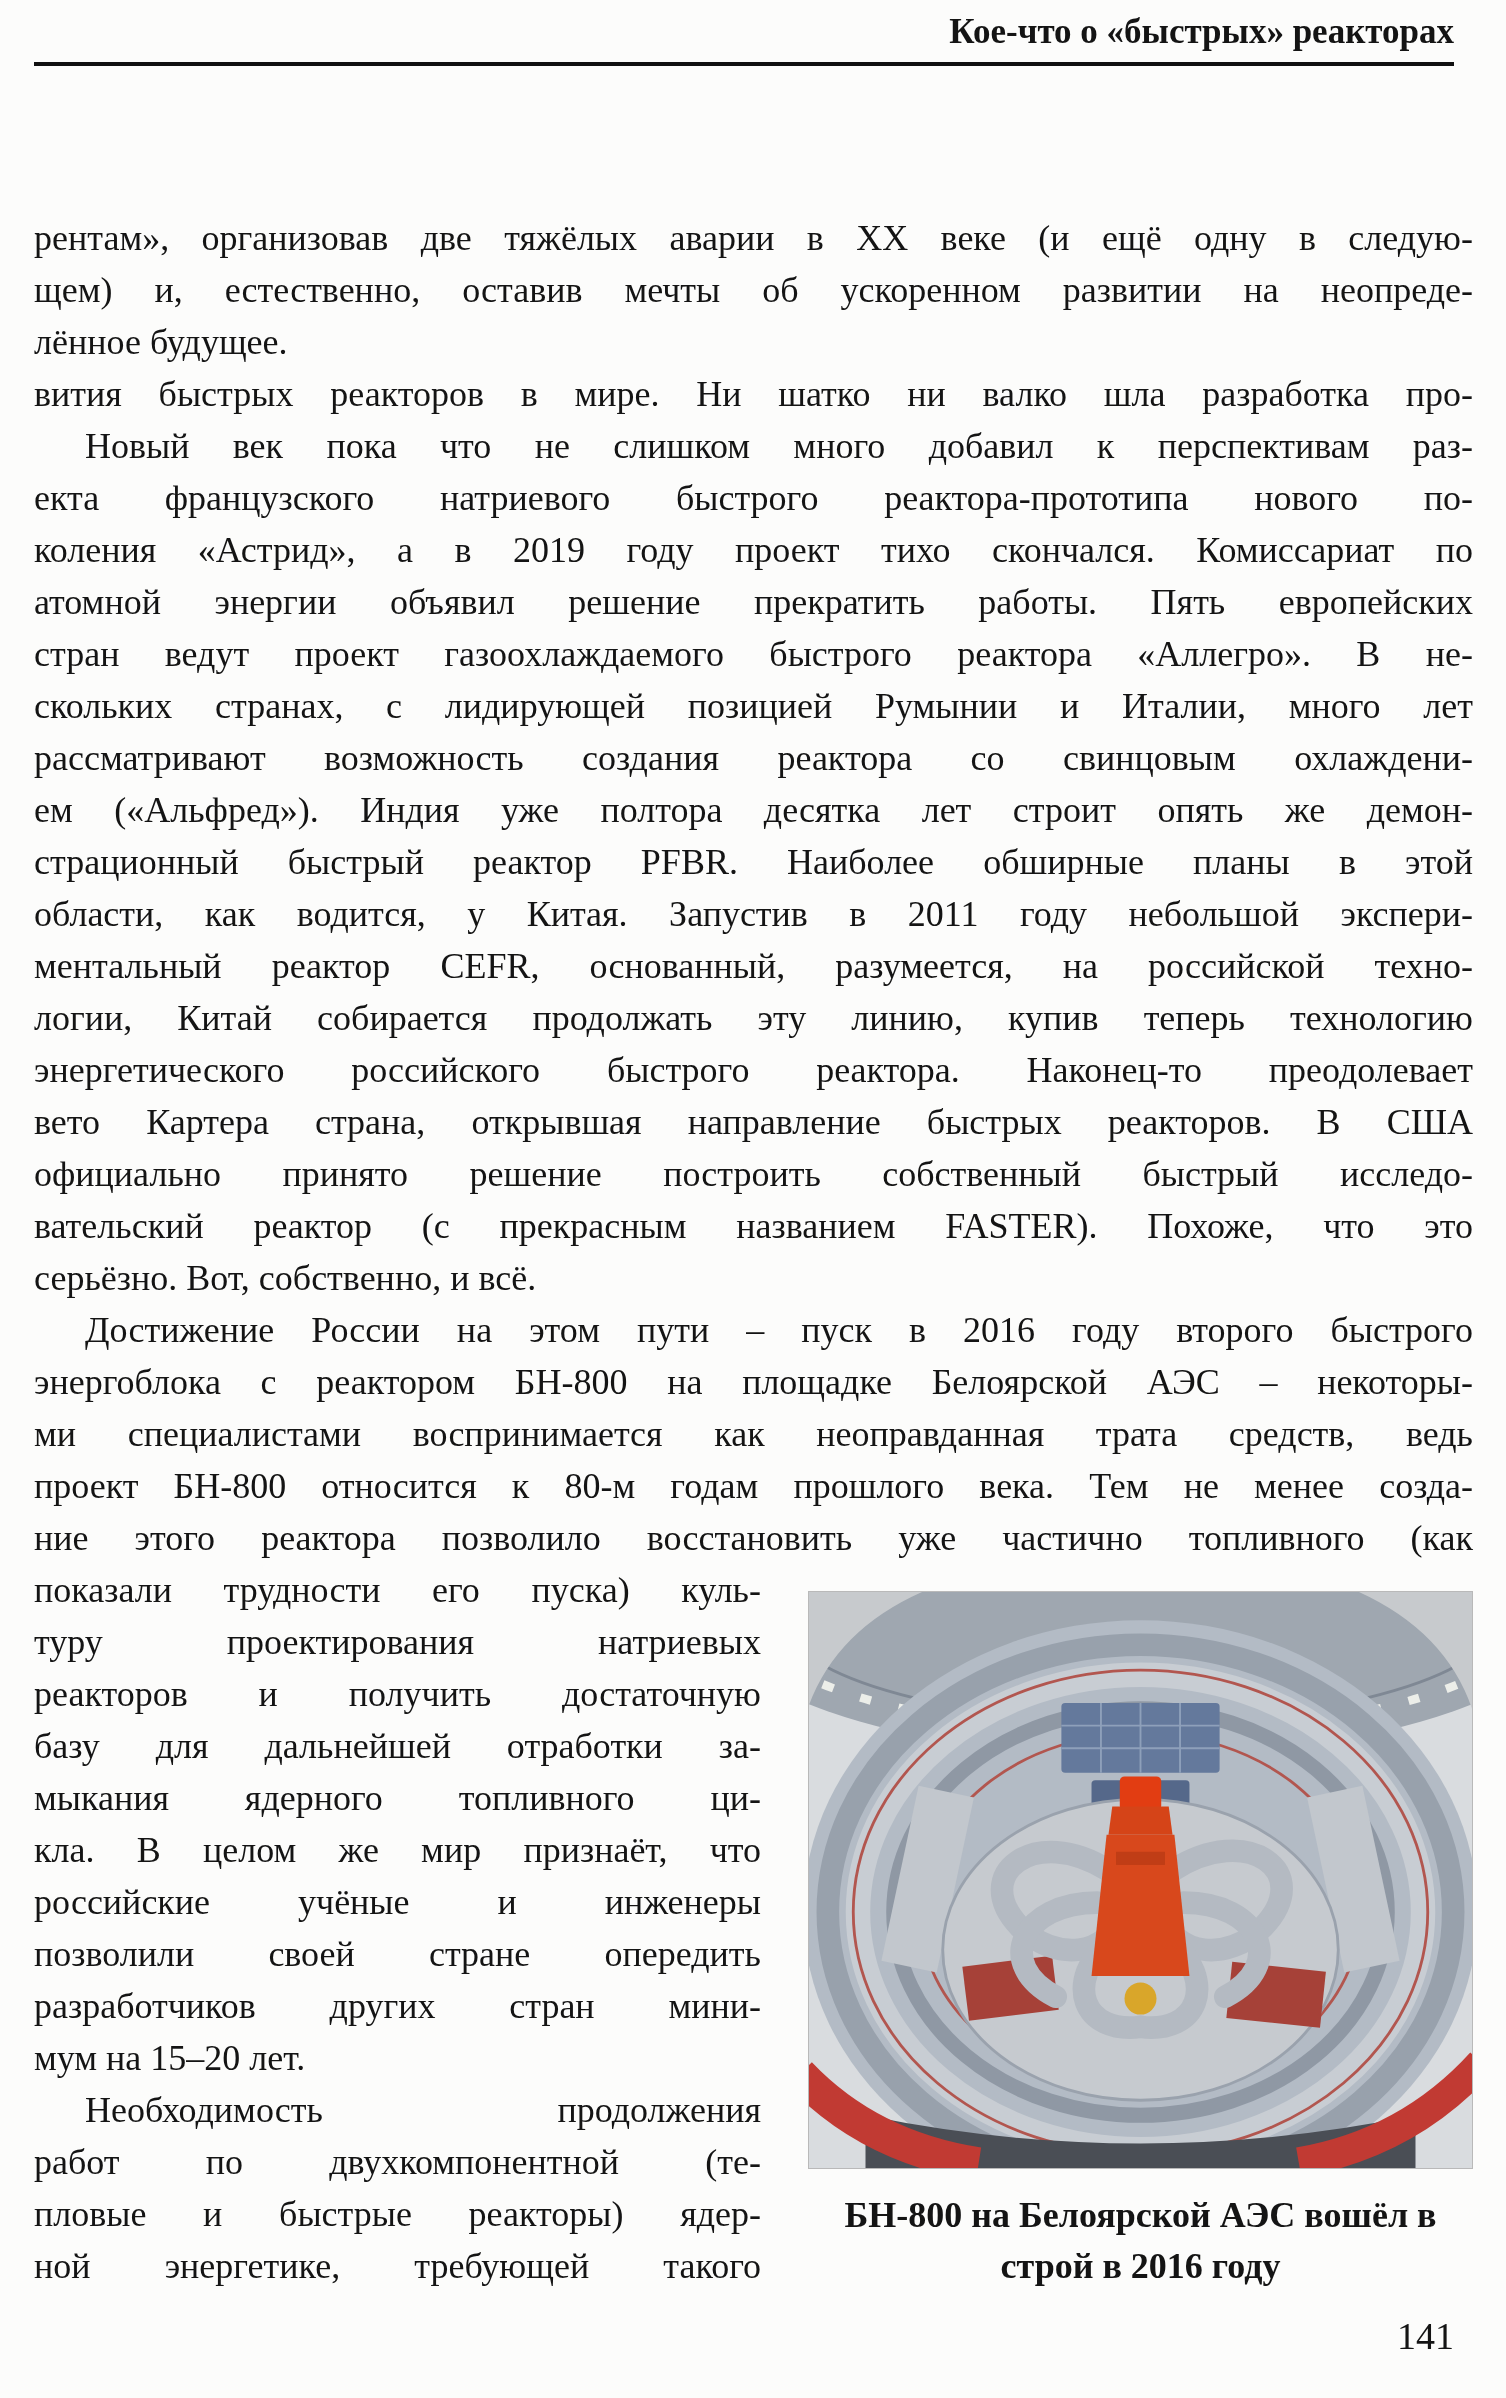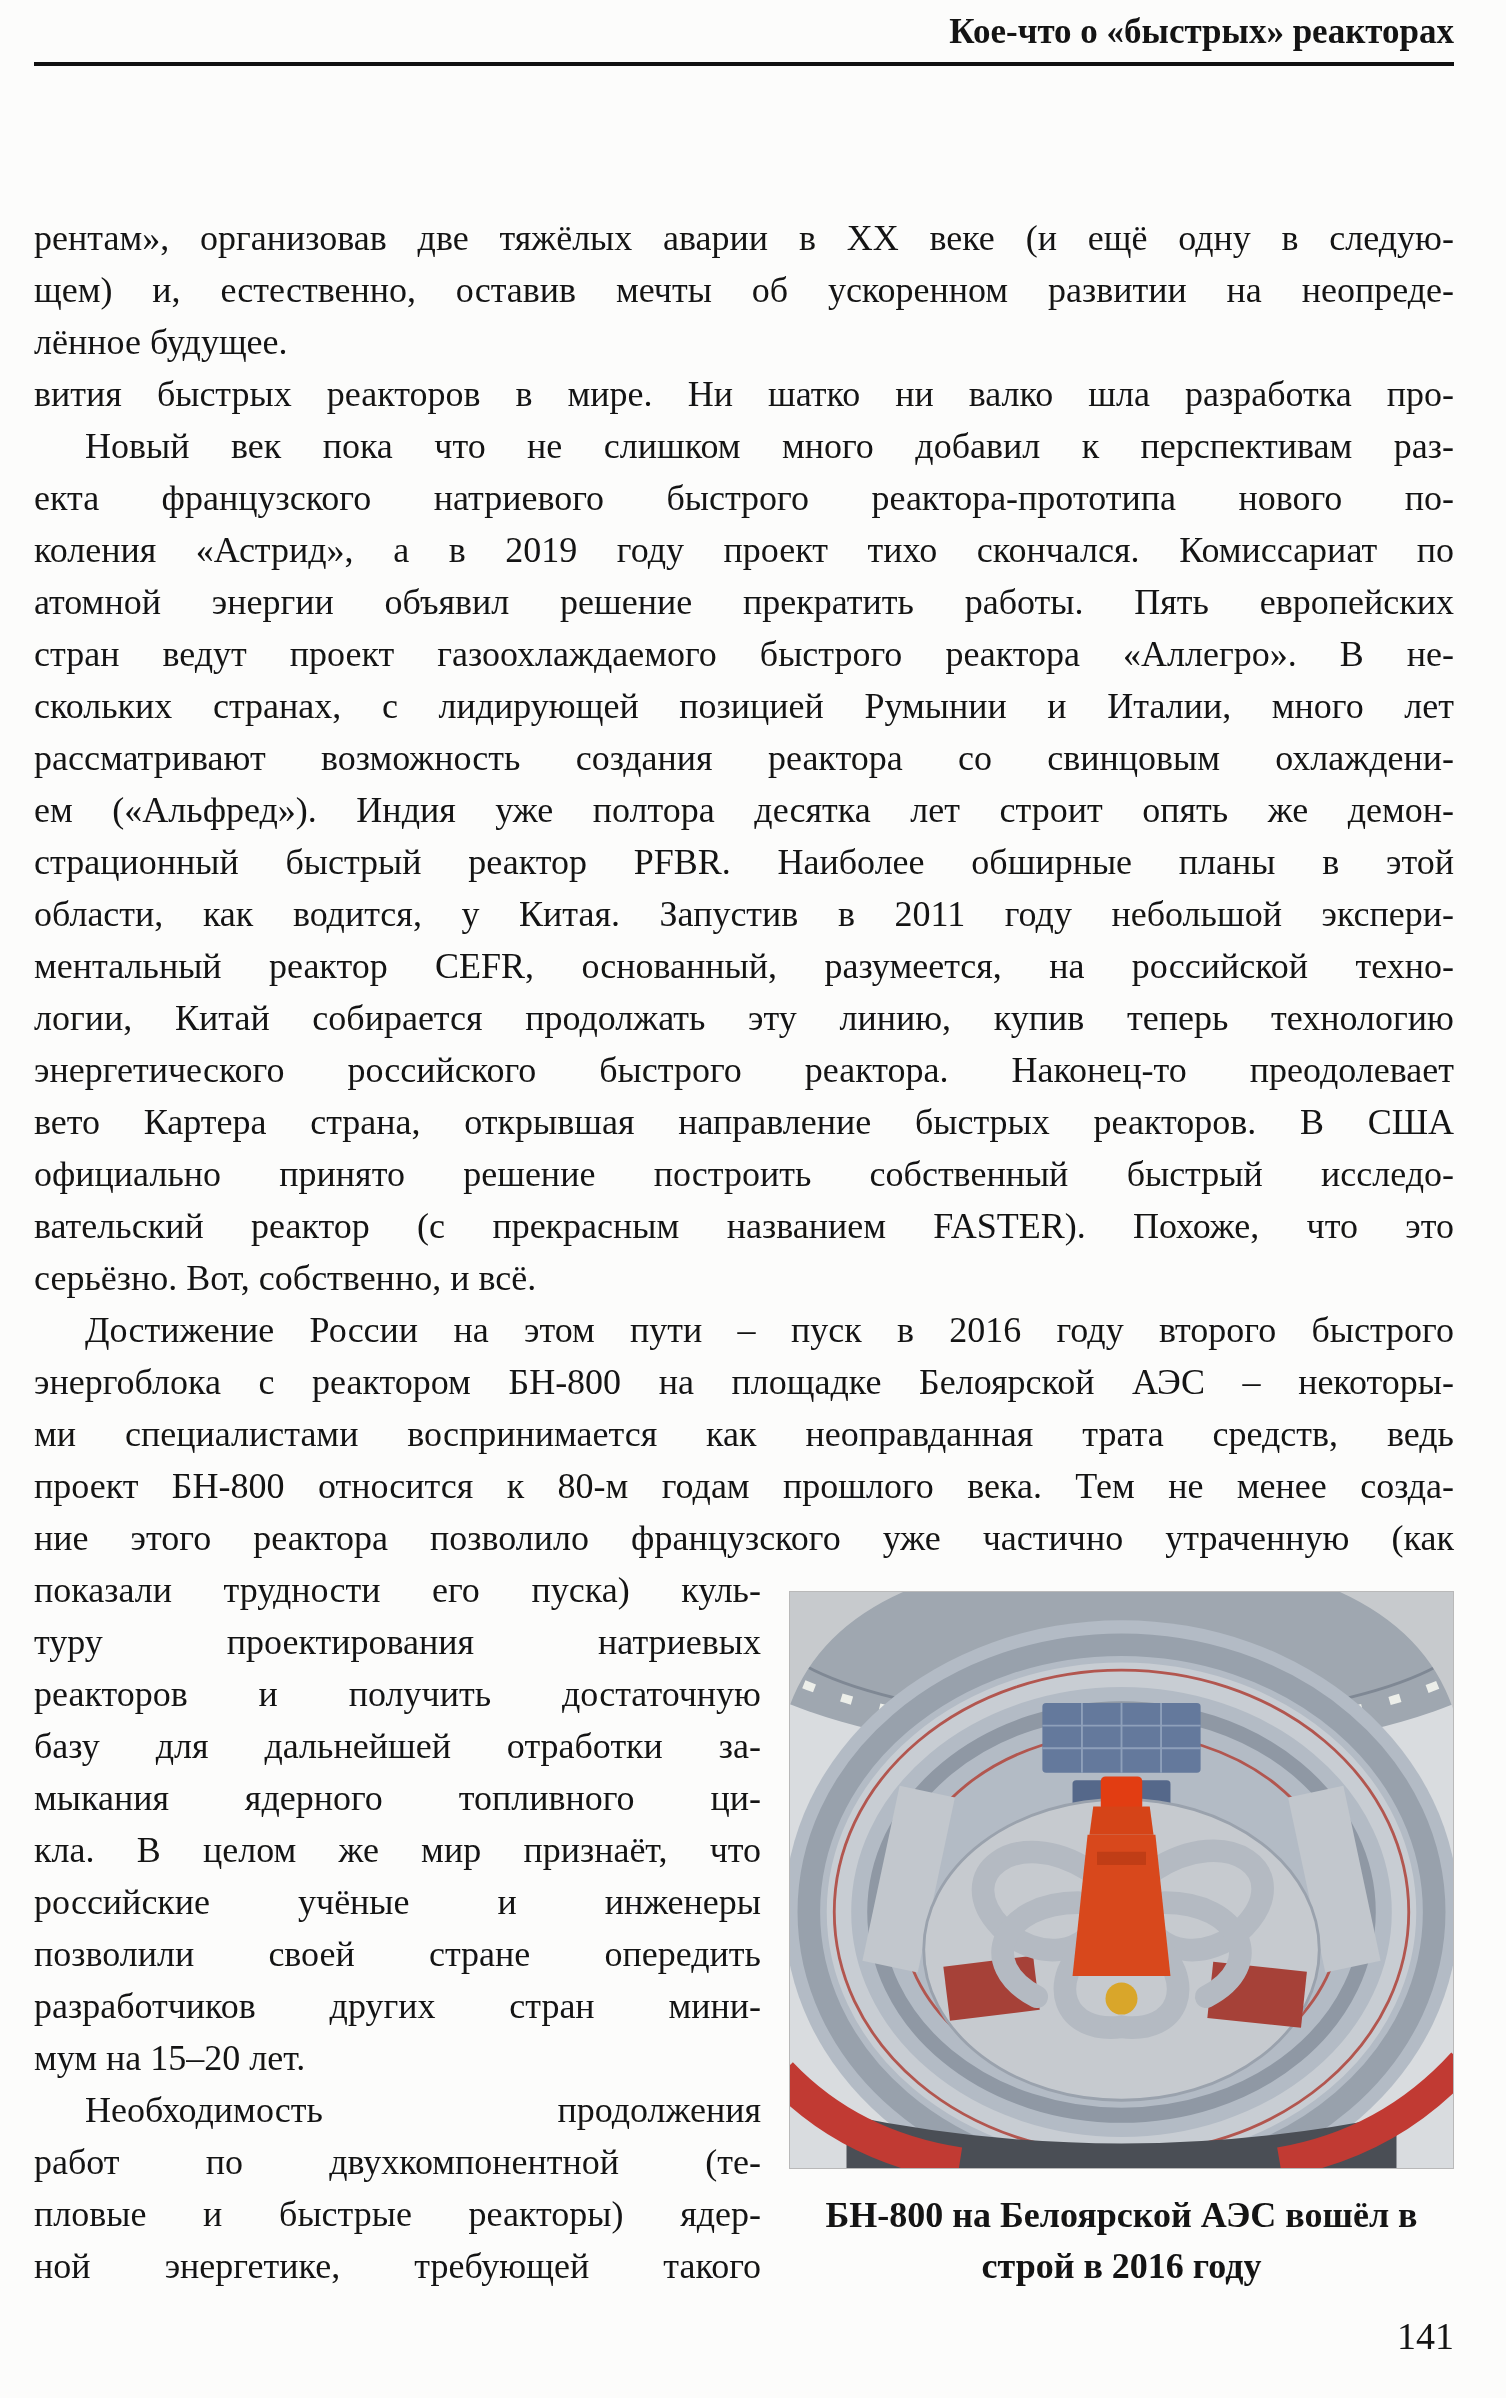--- a/index.html
+++ b/index.html
@@ -18,21 +18,21 @@
     text-align: right;
     font-weight: bold;
     font-size: 35px;
     line-height: 41px;
   }
   .head-rule {
     margin-top: 9.4px;
     height: 4.7px;
     background: #101010;
   }
-  main { padding: 0 53px 0 34px; margin-top: 146px; }
+  main { padding: 0 34px 0 34px; margin-top: 146px; }
   .para-block { margin: 0; }
   .line {
     font-size: 36px;
     line-height: 52px;
     text-align: justify;
     text-align-last: justify;
     white-space: normal;
   }
   .line.endline { text-align-last: left; }
   .line.indent { text-indent: 51px; }
@@ -103,21 +103,21 @@
         <div class="line">вето Картера страна, открывшая направление быстрых реакторов. В США</div>
         <div class="line">официально принято решение построить собственный быстрый исследо-</div>
         <div class="line">вательский реактор (с прекрасным названием FASTER). Похоже, что это</div>
         <div class="line endline">серьёзно. Вот, собственно, и всё.</div>
       </section>
     <section class="para-block">
         <div class="line indent">Достижение России на этом пути – пуск в 2016 году второго быстрого</div>
         <div class="line">энергоблока с реактором БН-800 на площадке Белоярской АЭС – некоторы-</div>
         <div class="line">ми специалистами воспринимается как неоправданная трата средств, ведь</div>
         <div class="line">проект БН-800 относится к 80-м годам прошлого века. Тем не менее созда-</div>
-        <div class="line">ние этого реактора позволило французского уже частично утраченную (как</div>
+        <div class="line">ние этого реактора позволило восстановить уже частично топливного (как</div>
       </section>
 
     <div class="wrap-row">
       <div class="col-text">
         <section class="para-block">
             <div class="line">показали трудности его пуска) куль-</div>
             <div class="line">туру проектирования натриевых</div>
             <div class="line">реакторов и получить достаточную</div>
             <div class="line">базу для дальнейшей отработки за-</div>
             <div class="line">мыкания ядерного топливного ци-</div>

